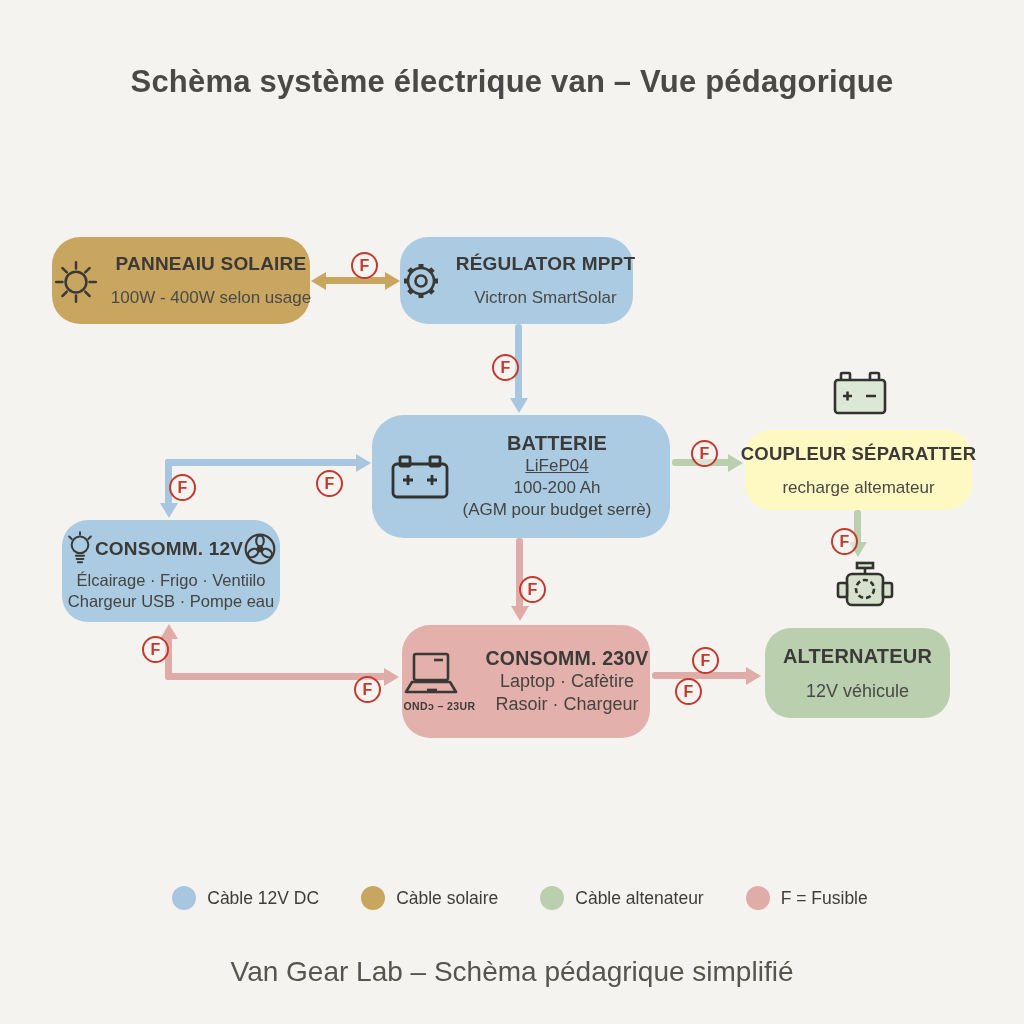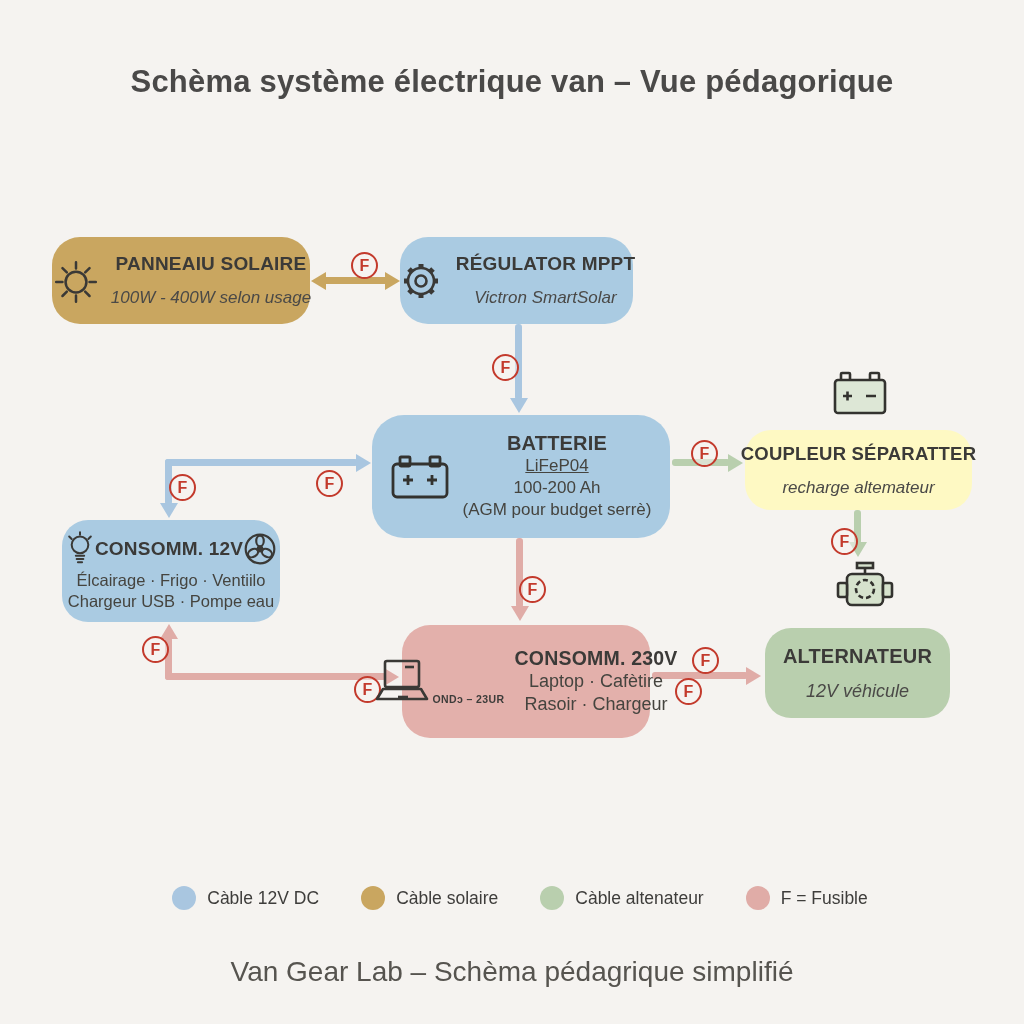--- a/index.html
+++ b/index.html
@@ -13,33 +13,33 @@
   .page-title {
     position:absolute; top:64px; left:0; width:100%;
     text-align:center; font-size:31px; font-weight:bold; color:#4a4948;
     letter-spacing:.2px;
   }
   .node {
     position:absolute; display:flex; align-items:center; justify-content:center;
   }
   .node .txt { display:flex; flex-direction:column; align-items:center; justify-content:center; }
   .node-title { font-weight:bold; font-size:19px; letter-spacing:.2px; color:#3b3a38; white-space:nowrap; }
-  .node-sub  { font-size:17px; color:#4a4947; margin-top:13px; white-space:nowrap;font-style:italic; }
+  .node-sub  { font-size:17px; color:#4a4947; margin-top:13px; white-space:nowrap; }
   .node-line { font-size:16.5px; color:#45443f; line-height:1.3; white-space:nowrap; }
 
   .solar   { left:52px;  top:237px; width:258px; height:87px;  background:#c9a660; border-radius:28px; gap:10px; }
   .mppt    { left:400px; top:237px; width:233px; height:87px;  background:#aacbe2; border-radius:28px; gap:12px; }
   .battery { left:372px; top:415px; width:298px; height:123px; background:#aacbe2; border-radius:32px; gap:14px; }
   .coupler { left:745px; top:430px; width:227px; height:80px;  background:#fef9c3; border-radius:26px; }
   .c12v    { left:62px;  top:520px; width:218px; height:102px; background:#aacbe2; border-radius:26px; flex-direction:column; }
   .c230v   { left:402px; top:625px; width:248px; height:113px; background:#e3b0ab; border-radius:28px; gap:10px; }
   .alt     { left:765px; top:628px; width:185px; height:90px;  background:#b9cfae; border-radius:26px; }
 
   .c12v .toprow { display:flex; align-items:center; margin-bottom:2px; }
-  .icon-col { display:flex; align-items:flex-end; gap:2px; }
+  .icon-col { display:flex; flex-direction:column; align-items:flex-start; gap:2px; }
   .icon-caption { font-size:10.5px; font-weight:bold; letter-spacing:.4px; color:#3d3c3a; white-space:nowrap; }
 
   .float-icon { position:absolute; }
 
   .ln { position:absolute; border-radius:3px; }
   .c-tan  { background:#c9a660; }
   .c-blue { background:#a9c6e0; }
   .c-green{ background:#b9cfae; }
   .c-pink { background:#e0aca7; }
   .ah { position:absolute; width:0; height:0; }

